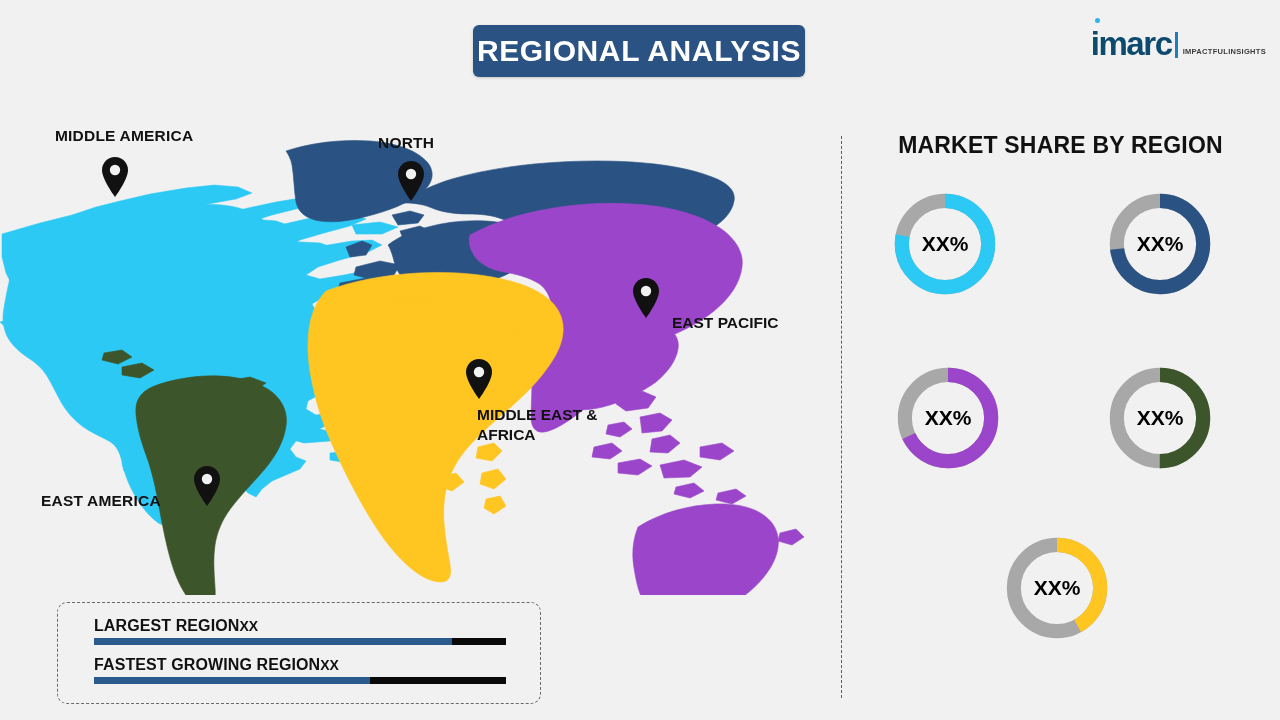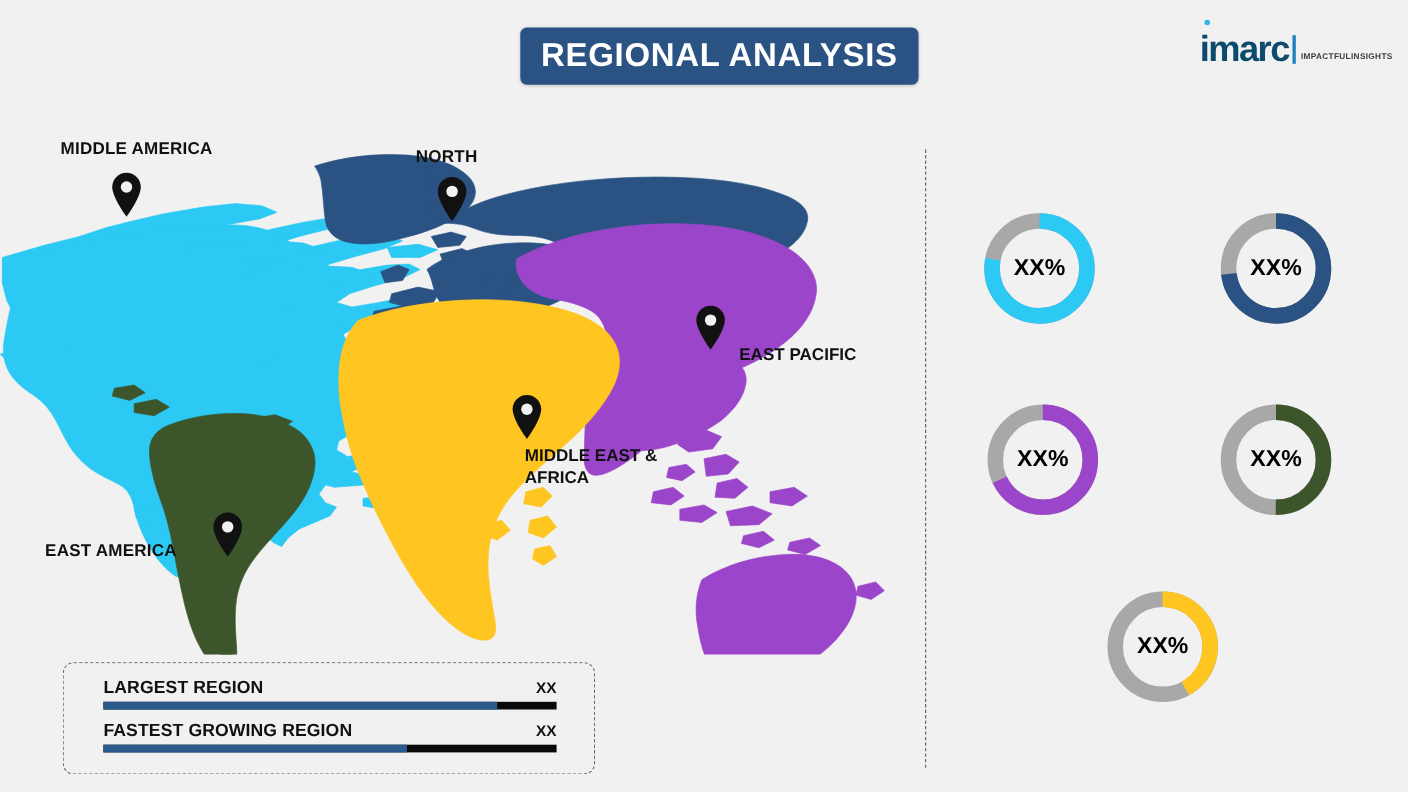--- a/index.html
+++ b/index.html
@@ -8,21 +8,21 @@
     background:#f1f1f1;
     font-family:"Liberation Sans", sans-serif;
     position:relative;
     overflow:hidden;
     color:#111;
   }
 
   
   #header-banner{
     position:absolute; left:473px; top:25px;
-    width:362px; height:52px;
+    width:332px; height:52px;
     background:#2a5383;
     border-radius:6px;
     display:flex; align-items:center; justify-content:center;
     box-shadow:0 1px 3px rgba(0,0,0,.18);
   }
   #header-banner .t{
     color:#ffffff;
     font-size:30px;
     font-weight:bold;
     letter-spacing:.6px;
@@ -90,21 +90,21 @@
   
   #legend-box{
     position:absolute; left:57px; top:602px;
     width:484px; height:102px;
     border:1.6px dashed #6a6a6a;
     border-radius:10px;
     padding:14px 34px 0 36px;
   }
   .legend-row{ margin-bottom:11px; }
   .legend-row .row-top{
-    display:flex; align-items:baseline; justify-content:space-between;
+    display:flex; align-items:baseline; 
     margin-bottom:3px;
   }
   .legend-row .row-label{
     font-size:16px; font-weight:bold; color:#111; letter-spacing:.1px;
   }
   .legend-row .row-value{
     font-size:14px; font-weight:bold; color:#111;
   }
   .legend-row .track{
     height:7px; width:100%; background:#0a0a0a; position:relative;
@@ -357,20 +357,21 @@
       <span class="row-label">FASTEST GROWING REGION</span>
       <span class="row-value">XX</span>
     </div>
     <div class="track" style="background: rgb(10, 10, 10);">
       <div class="fill" style="width: 67%; background: rgb(42, 91, 140);"></div>
     </div>
   </div>
 </div>
 
 <div id="charts-panel">
+  <div id="charts-title">MARKET SHARE BY REGION</div>
 
   <div class="donut" id="donut-0">
     <svg viewBox="0 0 42 42">
       <circle cx="21" cy="21" r="15.9" fill="none" stroke="#a8a8a8" stroke-width="5.2"></circle>
       <circle class="arc" cx="21" cy="21" r="15.9" fill="none" stroke-width="5.2" stroke="#2bc9f4" stroke-dasharray="77.92406417964122 99.90264638415542"></circle>
     </svg>
     <div class="val">XX%</div>
   </div>
 
   <div class="donut" id="donut-1">

